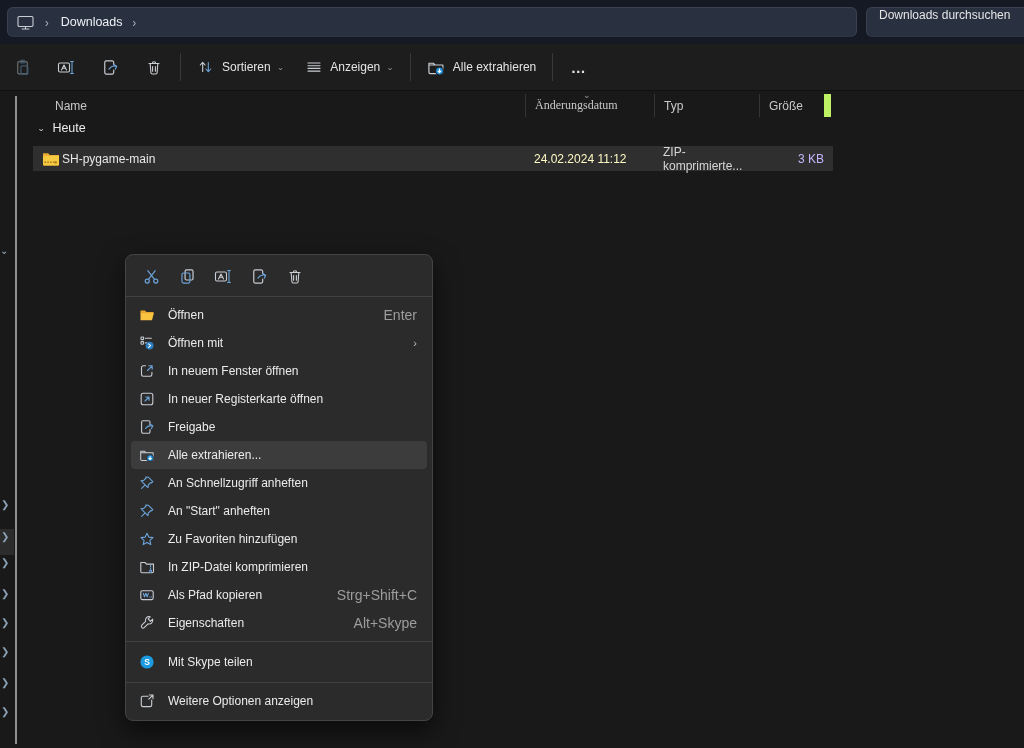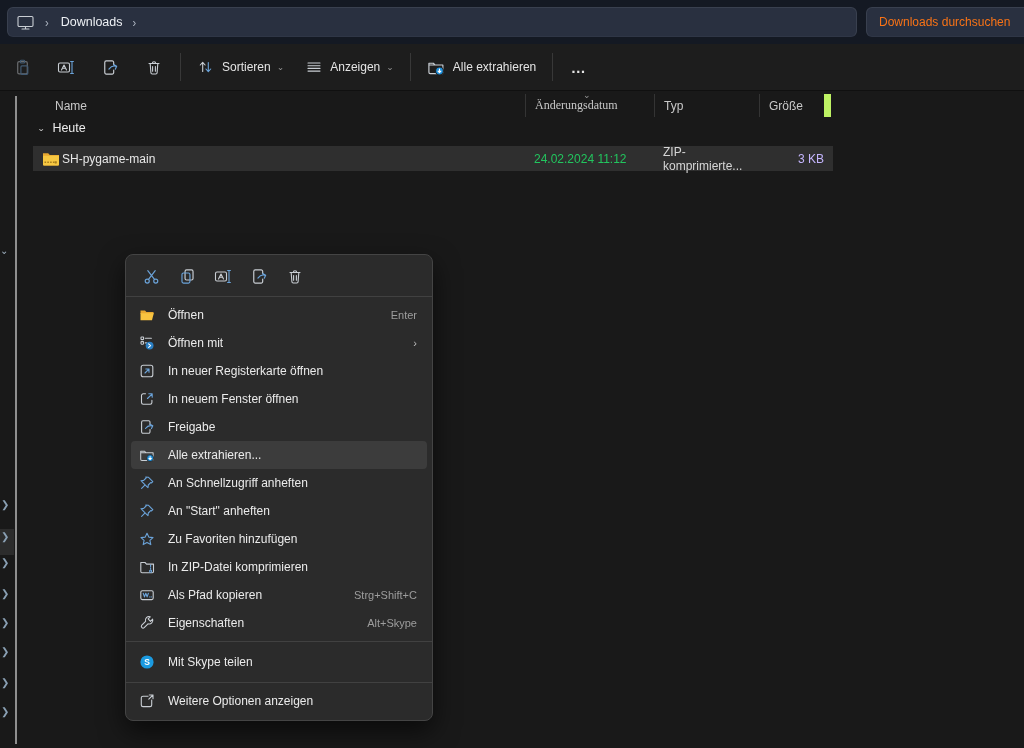--- a/index.html
+++ b/index.html
@@ -14,22 +14,22 @@
   
   .titlebar { position:absolute; left:0; top:0; width:1024px; height:44px; background:#141923; }
   .addr-field {
     position:absolute; left:7px; top:7px; width:850px; height:30px;
     background:#293040; border:1px solid rgba(255,255,255,.08); border-bottom-color:rgba(255,255,255,.03);
     border-radius:6px; display:flex; align-items:center; padding:0 8px;
   }
   .search-field {
     position:absolute; left:866px; top:7px; width:158px; height:30px;
     background:#293040; border:1px solid rgba(255,255,255,.08); border-bottom-color:rgba(255,255,255,.03);
-    border-radius:6px 0 0 6px; border-right:none; display:flex; align-items:center; padding:0 12px;
-    color:#f97316;
+    border-radius:6px 0 0 6px; border-right:none; display:flex; align-items:flex-start; padding:0 12px;
+    color:#e5e5e5;
   }
   .crumb-chev { color:#aeb6c2; font-size:11px; padding:0 12px 0 10px; transform:scaleY(1.2); }
   .crumb-txt { color:#eef1f5; font-size:12.5px; }
 
   
   .toolbar { position:absolute; left:0; top:44px; width:1024px; height:47px; background:#1d1d1d;
              border-bottom:1px solid #101010; display:flex; align-items:center; }
   .tbtn { height:34px; min-width:36px; display:flex; align-items:center; justify-content:center;
           border-radius:4px; padding:0 8px; gap:8px; cursor:default; }
   .tbtn .lbl { color:#e4e4e4; }
@@ -49,21 +49,21 @@
   .ch-size { width:72px; border-left:1px solid #343434; border-right:7px solid #bef264; }
   .sort-chev { position:absolute; left:550px; top:-4px; color:#9a9a9a; font-size:9px; }
 
   .group-row { position:absolute; left:37px; top:30px; display:flex; align-items:center; gap:7px; }
   .group-chev { color:#c9c9c9; font-size:10px; transform:scaleY(.85); }
   .group-lbl { color:#ececec; font-size:12.5px; }
 
   .file-row { position:absolute; left:33px; top:55px; width:800px; height:25px;
               background:#2f2f2f; display:flex; align-items:center; }
   .fr-name { width:492px; display:flex; align-items:center; gap:2px; padding-left:9px; }
-  .fr-date { width:129px; padding-left:9px; color:#22c55e; }
+  .fr-date { width:129px; padding-left:9px; color:#fef9c3; }
   .fr-type { width:105px; padding-left:9px; color:#d6d6d6; }
   .fr-size { width:72px; padding-right:7px; text-align:right; color:#c4b5fd; }
 
   
   .nav-scrollline { position:absolute; left:15px; top:5px; width:2px; height:648px; background:#8f8f8f; }
   .nav-chev { position:absolute; left:1px; color:#8aa0b4; font-size:10px; }
   .nav-chev-down { position:absolute; left:0px; top:154px; color:#9fb0c0; font-size:10px; }
   .nav-hl { position:absolute; left:0; top:438px; width:14px; height:26px; background:#2c2c2c; }
 
   
@@ -71,21 +71,21 @@
            border:1px solid #444444; border-radius:8px; padding:5px 0;
            box-shadow:0 10px 26px rgba(0,0,0,.6); }
   .icon-row { height:32px; display:flex; align-items:center; padding-left:7px; }
   .icon-btn { width:28px; height:28px; margin:0 4px; display:flex; align-items:center; justify-content:center; border-radius:4px; }
   .msep { height:1px; background:#414141; margin:4px 0; }
   .mi { height:28px; margin:0 5px; padding:0 10px 0 8px; border-radius:4px;
         display:flex; align-items:center; gap:13px; }
   .mi.hl { background:#3c3c3c; }
   .mi .ic { width:16px; height:16px; flex:0 0 16px; }
   .mi .lbl { flex:1; color:#ebebeb; white-space:nowrap; }
-  .mi .sc { color:#9d9d9d; font-size:11px; }
+  .mi .sc { color:#9d9d9d; font-size:14px; }
   .mi .sub { color:#bdbdbd; font-size:11px; }
   .g { stroke:#c9ced4; stroke-width:1.1; fill:none; stroke-linecap:round; stroke-linejoin:round; }
   .b { stroke:#6ba3d9; stroke-width:1.1; fill:none; stroke-linecap:round; stroke-linejoin:round; }
 </style>
 </head>
 <body>
 
 <div class="titlebar">
   <div class="addr-field">
     <span>
@@ -299,35 +299,35 @@
           <path d="M9.6 8.9 l2 1.7 -2 1.7" stroke="#ffffff" stroke-width="1.1" fill="none" stroke-linecap="round" stroke-linejoin="round"></path>
         </svg>
       </span>
       <span class="lbl">Öffnen mit</span>
       <span class="sub">›</span>
     </div>
 
     <div class="mi">
       <span class="ic">
         <svg width="16" height="16" viewBox="0 0 16 16">
+          <path d="M6.5 2.8 H4.2 A1.7 1.7 0 0 0 2.5 4.5 v7 a1.7 1.7 0 0 0 1.7 1.7 h7 a1.7 1.7 0 0 0 1.7-1.7 V9.2" class="g"></path>
+          <path d="M8.5 7.5 L13.2 2.8 M9.8 2.8 h3.4 v3.4" class="b"></path>
+        </svg>
+      </span>
+      <span class="lbl">In neuem Fenster öffnen</span>
+    </div>
+
+    <div class="mi">
+      <span class="ic">
+        <svg width="16" height="16" viewBox="0 0 16 16">
           <rect x="2.2" y="2.2" width="11.6" height="11.6" rx="2" class="g"></rect>
           <path d="M6 10 L10 6 M6.8 6 H10 V9.2" class="b"></path>
         </svg>
       </span>
       <span class="lbl">In neuer Registerkarte öffnen</span>
-    </div>
-
-    <div class="mi">
-      <span class="ic">
-        <svg width="16" height="16" viewBox="0 0 16 16">
-          <path d="M6.5 2.8 H4.2 A1.7 1.7 0 0 0 2.5 4.5 v7 a1.7 1.7 0 0 0 1.7 1.7 h7 a1.7 1.7 0 0 0 1.7-1.7 V9.2" class="g"></path>
-          <path d="M8.5 7.5 L13.2 2.8 M9.8 2.8 h3.4 v3.4" class="b"></path>
-        </svg>
-      </span>
-      <span class="lbl">In neuem Fenster öffnen</span>
     </div>
 
     <div class="mi">
       <span class="ic">
         <svg width="16" height="16" viewBox="0 0 16 16">
           <path d="M11 5.5 V3.2 a1.4 1.4 0 0 0-1.4-1.4 H4 A1.4 1.4 0 0 0 2.6 3.2 v9.6 A1.4 1.4 0 0 0 4 14.2 h5.6 a1.4 1.4 0 0 0 1.4-1.4 V10.5" class="g"></path>
           <path d="M6.5 9.5 q3-4 7-2.5 M11 5.2 l2.8 1.6 -1.3 2.8" class="b"></path>
         </svg>
       </span>
       <span class="lbl">Freigabe</span>

